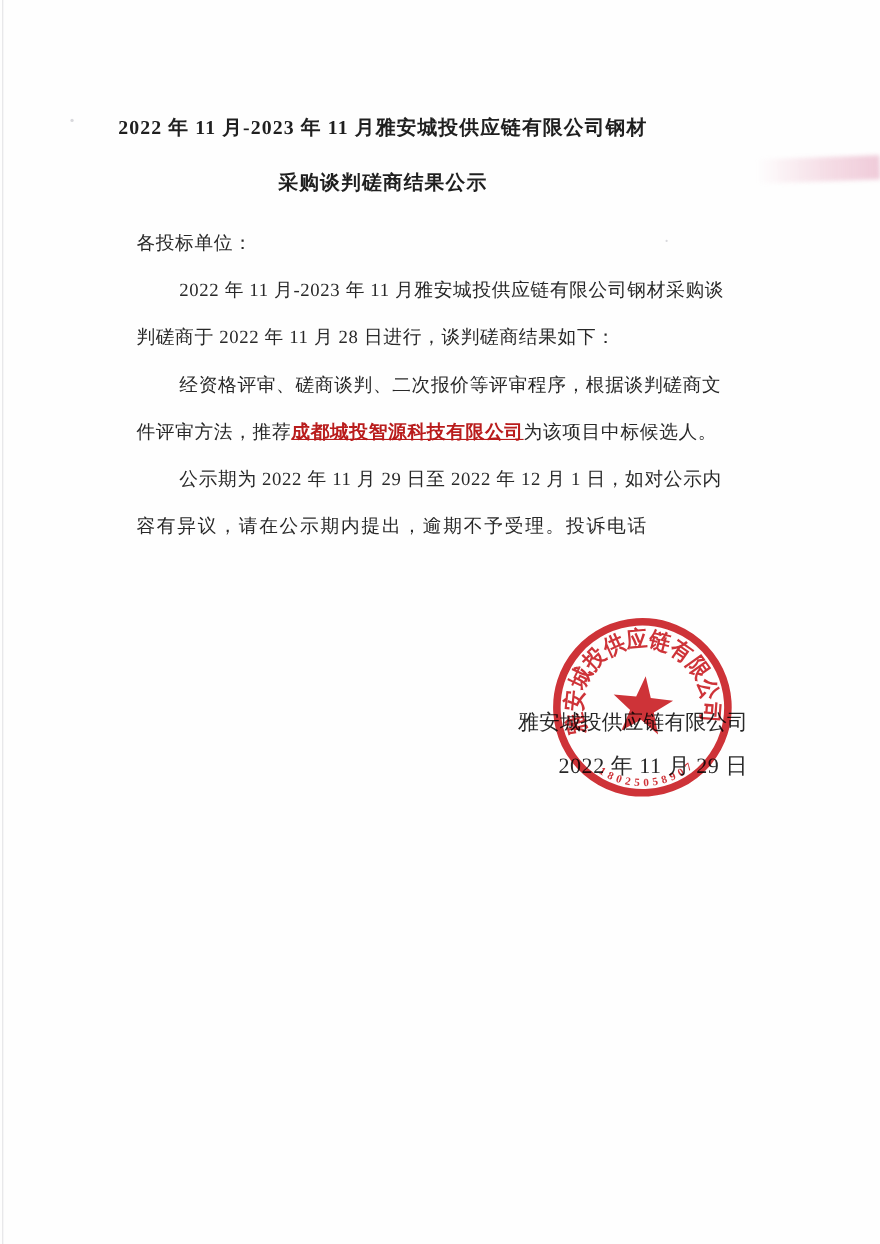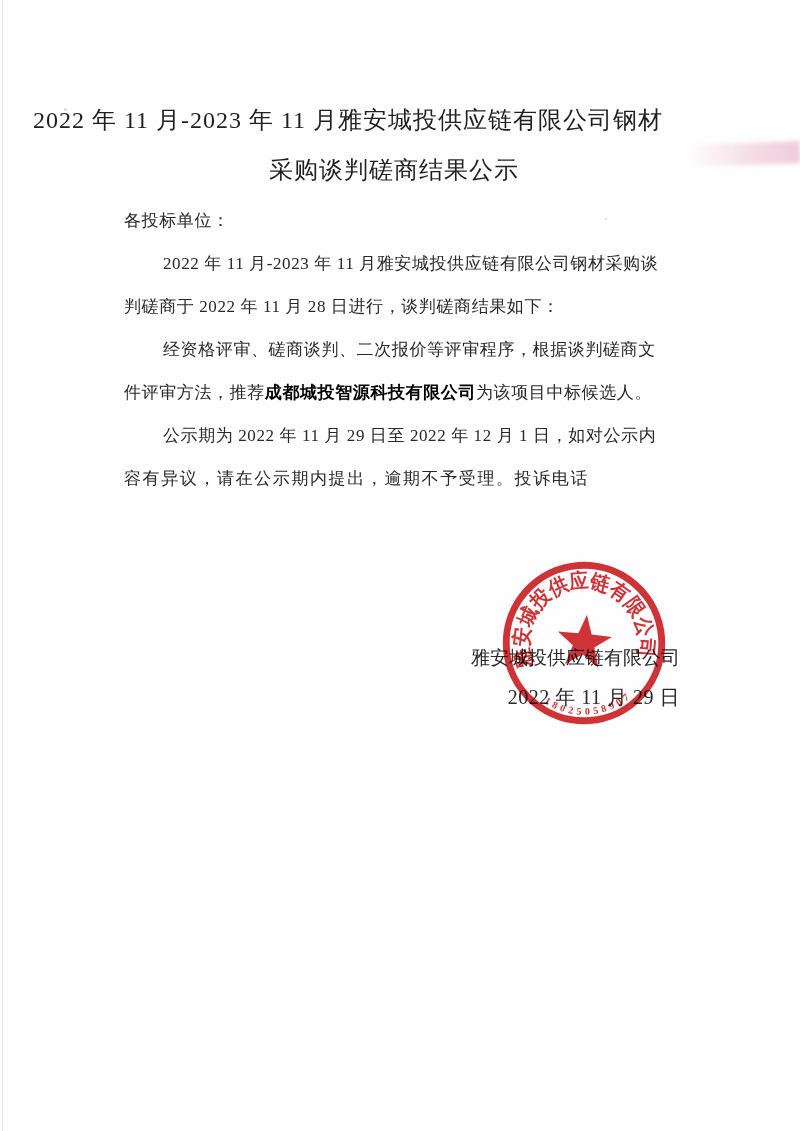--- a/index.html
+++ b/index.html
@@ -29,42 +29,42 @@
     position: absolute;
     border-radius: 50%;
     background: rgba(120,120,132,0.28);
   }
   .speck.s1 { left: 64px; top: 108px; width: 3px; height: 3px; }
   .speck.s2 { left: 605px; top: 218px; width: 2px; height: 2px; }
   .title {
     position: absolute;
     left: 0; width: 696px;
     text-align: center;
-    font-size: 24px;
-    font-weight: normal;
+    font-size: 18px;
+    font-weight: bold;
     line-height: 1.2;
     color: #1f1f1f;
     letter-spacing: 1px;
     white-space: nowrap;
   }
   .t1 { top: 106px; }
-  .t2 { top: 156px; margin-left: 46px; }
+  .t2 { top: 156px; }
   .line {
     position: absolute;
     left: 124px;
     width: 560px;
     font-size: 17px;
     line-height: 1.1;
     color: #282828;
     letter-spacing: 0.6px;
     white-space: nowrap;
   }
   .indent { padding-left: 39px; }
   .wide { letter-spacing: 1.6px; }
-  .winner { font-weight: bold; color: #000000; }
+  .winner { font-weight: bold; color: #b91c1c; text-decoration: underline; }
   .l-salutation { top: 212px; }
   .l-p1a { top: 255px; }
   .l-p1b { top: 298px; }
   .l-p2a { top: 341px; }
   .l-p2b { top: 384px; }
   .l-p3a { top: 427px; }
   .l-p3b { top: 470px; }
   .l-p3c { top: 513px; }
   .sig {
     position: absolute;

